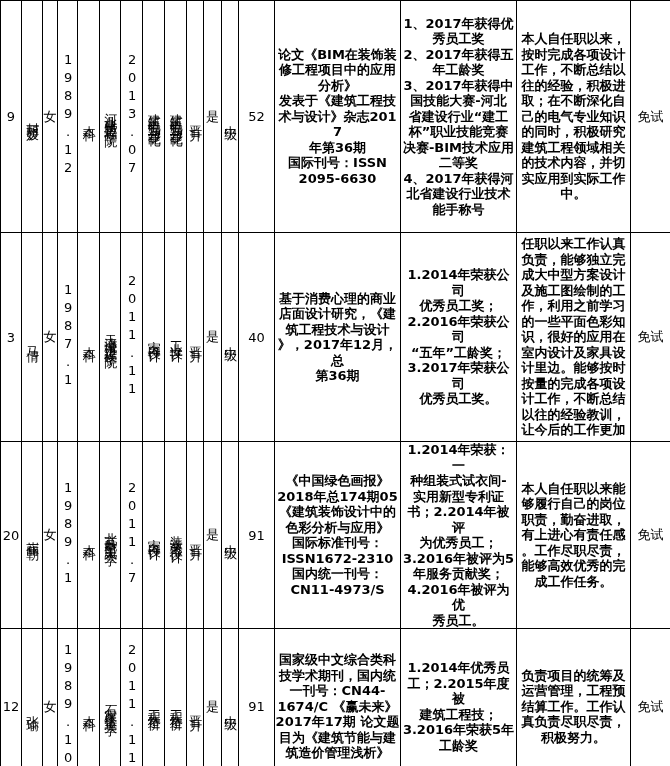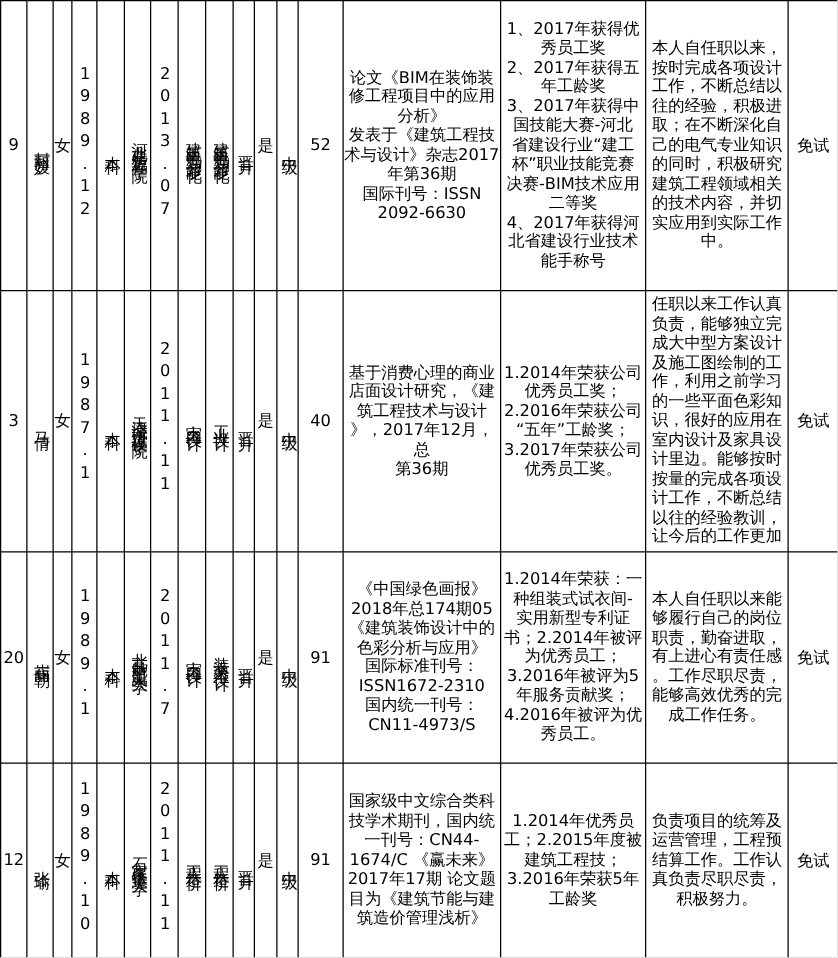--- a/index.html
+++ b/index.html
@@ -29,20 +29,21 @@
   }
   
   td.txt {
     text-align:left;
     vertical-align:middle;
     white-space:pre-wrap;
     word-break:break-all;
     font-size:12px;
     line-height:15.5px;
     padding:2px 4px;
+    font-weight:bold;
   }
   .num { font-size:13px; }
   tr.r0 { height:232px; }
   tr.r1 { height:209px; }
   tr.r2 { height:169px; }
   tr.r3 { height:156px; }
 </style>
 </head>
 <body>
 
@@ -83,21 +84,21 @@
       <td>是</td>
       <td><span class="v">中级</span></td>
       <td class="num">52</td>
       <td class="txt">论文《BIM在装饰装
 修工程项目中的应用
 分析》
 发表于《建筑工程技
 术与设计》杂志2017
 年第36期
 国际刊号：ISSN
-2092-6630</td>
+2095-6630</td>
       <td class="txt">1、2017年获得优
 秀员工奖
 2、2017年获得五
 年工龄奖
 3、2017年获得中
 国技能大赛-河北
 省建设行业“建工
 杯”职业技能竞赛
 决赛-BIM技术应用
 二等奖

